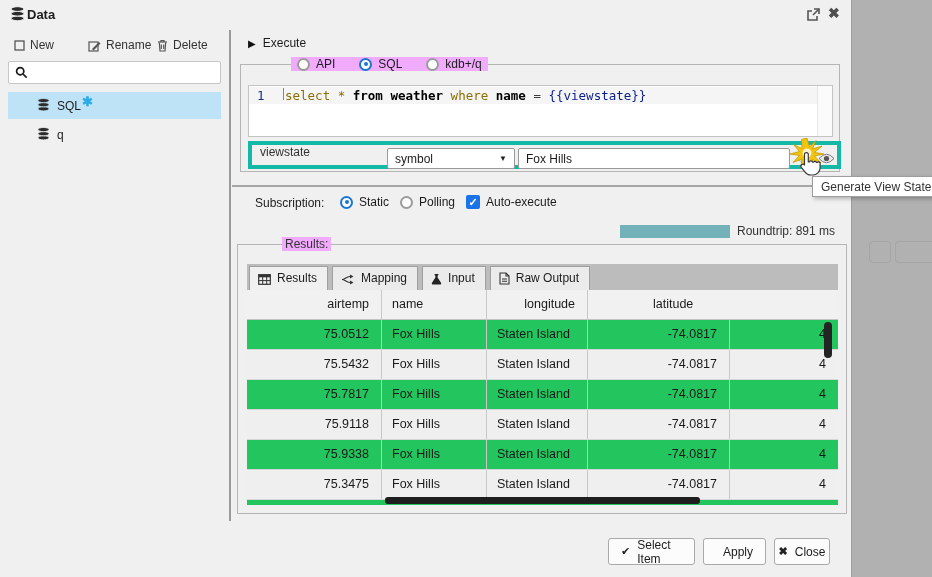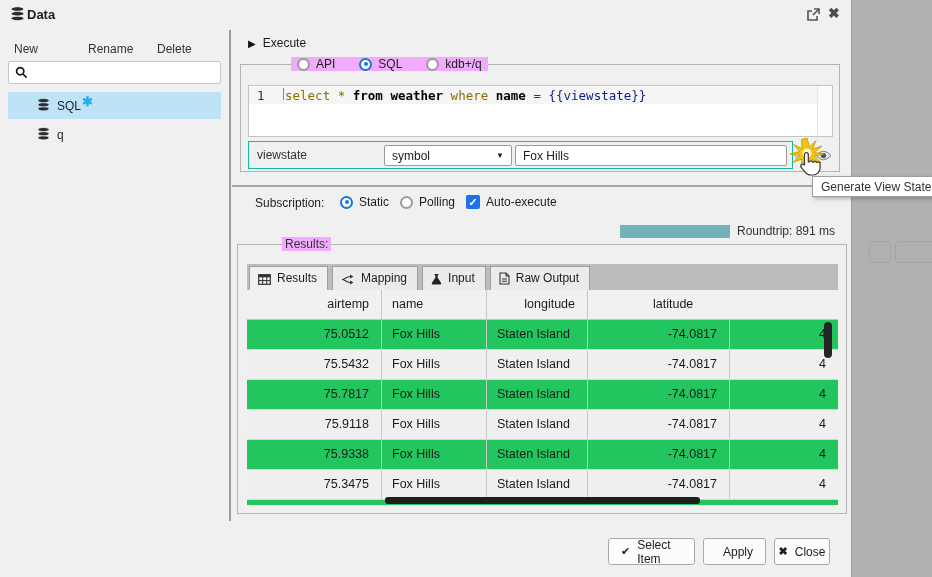--- a/index.html
+++ b/index.html
@@ -11,21 +11,21 @@
   .bg-panel { position:absolute; border:1px solid #a5a5a5; border-radius:4px; }
 
   
   .dialog { position:absolute; left:0; top:0; width:852px; height:577px; background:#f0f0f0; border-right:1px solid #9e9e9e; }
 
   
   .hdr-title { left:27px; top:7px; font-size:13px; font-weight:bold; color:#1c1c1c; }
   .icon-btn { cursor:pointer; }
 
   
-  .tb-btn { display:flex; align-items:center; gap:5px; font-size:12px; color:#333; position:absolute; top:37px; height:16px;flex-direction:column; }
+  .tb-btn { display:flex; align-items:center; gap:5px; font-size:12px; color:#333; position:absolute; top:37px; height:16px; }
   .search-box { left:8px; top:61px; width:213px; height:23px; background:#fff; border:1px solid #c6c6c6; border-radius:2px; display:flex; align-items:center; padding-left:6px; }
   .list-item { left:8px; width:213px; height:27px; display:flex; align-items:center; font-size:12px; color:#1c1c1c; }
   .list-item .dbi { margin-left:28px; margin-right:6px; }
   .sel { background:#bee3f6; }
   .mod-star { color:#2aabe8; font-size:13px; font-weight:bold; position:relative; top:-4px; left:1px; }
   .vdivider { left:229px; top:30px; width:2px; height:491px; background:#9a9a9a; }
 
   
   .execute { left:248px; top:36px; display:flex; align-items:center; gap:7px; font-size:12px; color:#1c1c1c; }
   .play { font-size:10px; color:#111; }
@@ -41,21 +41,21 @@
   .rad.on::after { content:""; position:absolute; left:2.5px; top:2.5px; width:4px; height:4px; border-radius:50%; background:#1976d2; }
 
   .editor { left:248px; top:85px; width:585px; height:52px; background:#fff; border:1px solid #c4c4c4; font-family:"DejaVu Sans Mono","Liberation Mono",monospace; font-size:12.5px; }
   .ed-line-hl { position:absolute; left:0; top:1px; width:100%; height:17px; background:#f5f5f5; }
   .ed-scroll { position:absolute; right:0; top:0; bottom:0; width:15px; background:#fbfbfb; border-left:1px solid #e6e6e6; }
   .ed-gutter { position:absolute; left:8px; top:2px; color:#15317e; }
   .ed-code { position:absolute; left:34px; top:2px; white-space:nowrap; }
   .ed-caret { display:inline-block; width:1px; height:12px; background:#888; margin-right:1px; }
   .kw { color:#8b7000; } .id { color:#000000;font-weight:bold; } .op { color:#3c3c3c; } .vs { color:#0a1e8e; }
 
-  .vs-row { left:248px; top:141px; width:545px; height:28px; border:1px solid #14b8a6; display:flex; align-items:center; font-size:12px; }
+  .vs-row { left:248px; top:141px; width:593px; height:28px; border:4px solid #14b8a6; display:flex; align-items:flex-start; font-size:12px; }
   .vs-label { margin-left:8px; color:#333; }
   .vs-select { position:absolute; left:135px; top:3px; width:128px; height:21px; background:#fff; border:1px solid #9a9a9a; border-radius:2px; display:flex; align-items:center; justify-content:space-between; padding:0 7px; color:#1c1c1c; }
   .vs-caret { font-size:8px; color:#222; }
   .vs-input { position:absolute; left:266px; top:3px; width:272px; height:21px; background:#fff; border:1px solid #9a9a9a; border-radius:2px; font-family:"Liberation Sans",sans-serif; font-size:12px; color:#1c1c1c; padding:0 7px; }
 
   .hdivider { left:232px; top:185px; width:620px; height:2px; background:#a6a6a6; }
 
   .sub-label { left:255px; top:196px; font-size:12px; color:#1c1c1c; }
   .chk { width:14px; height:14px; background:#1a73e8; border-radius:2px; color:#fff; font-size:11px; line-height:14px; text-align:center; font-weight:bold; }
 

